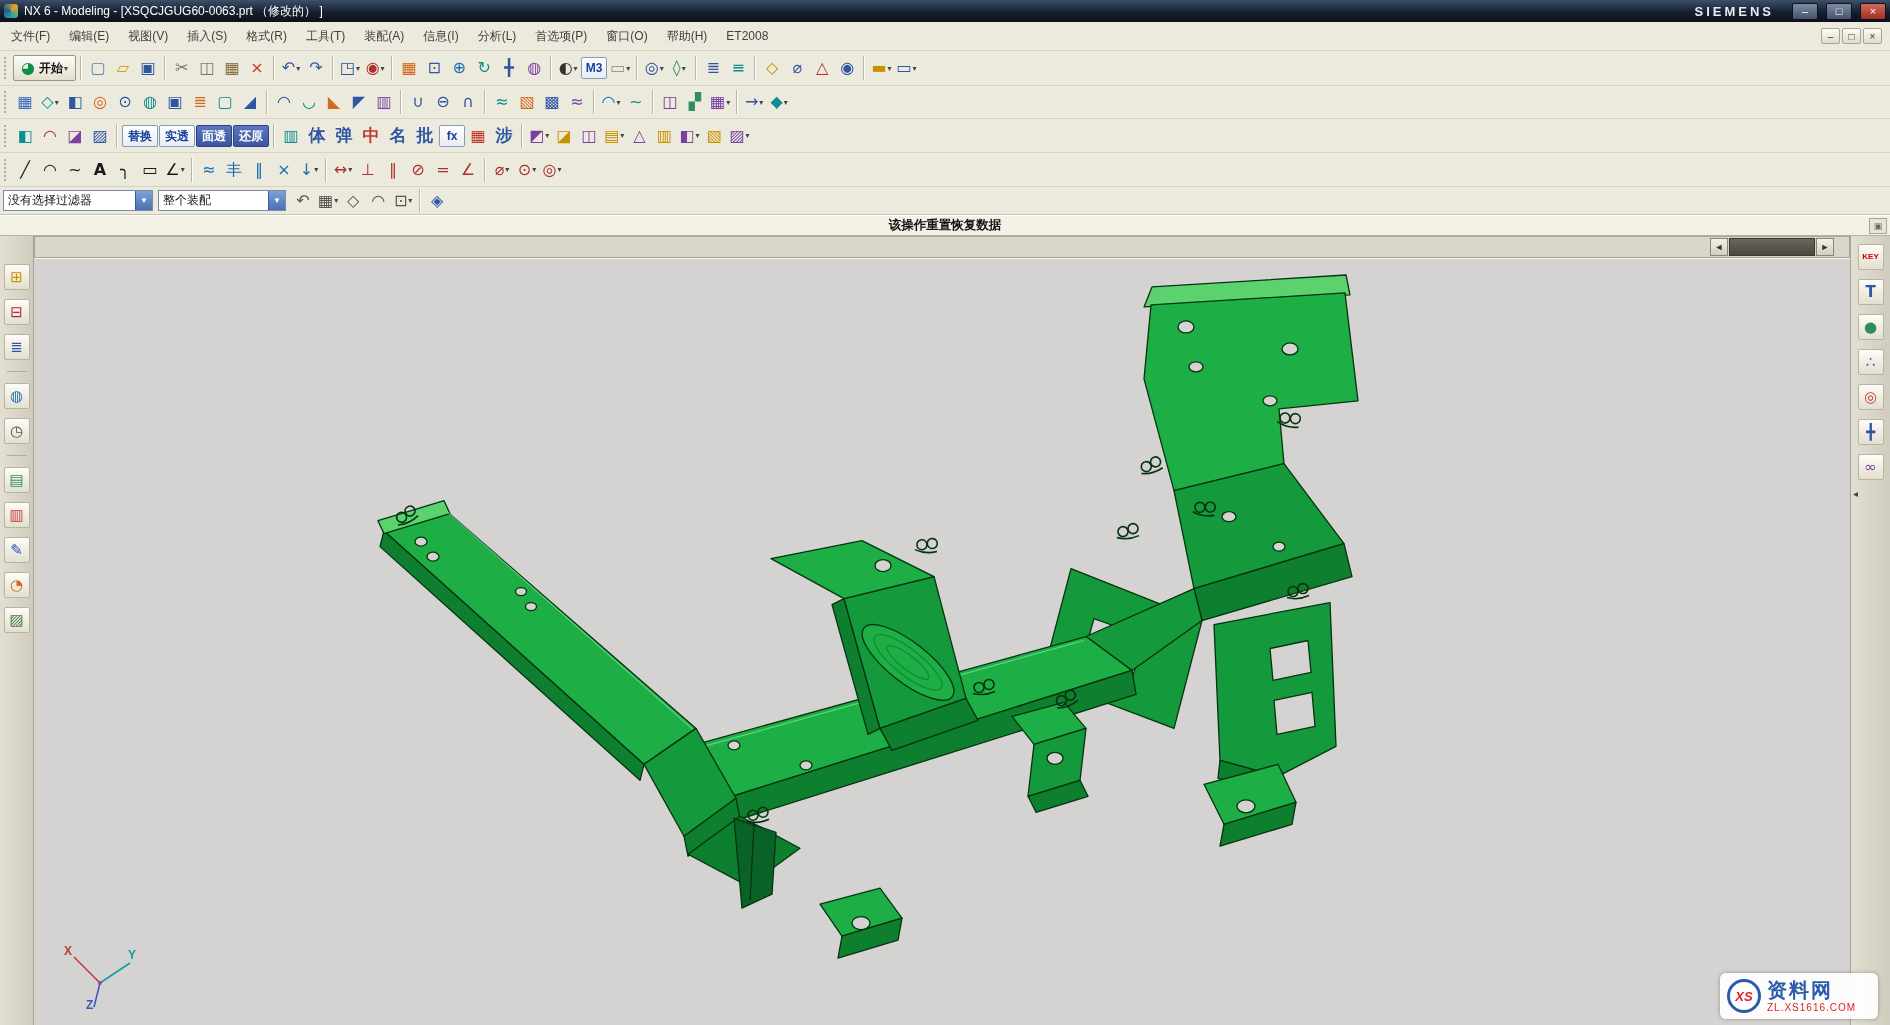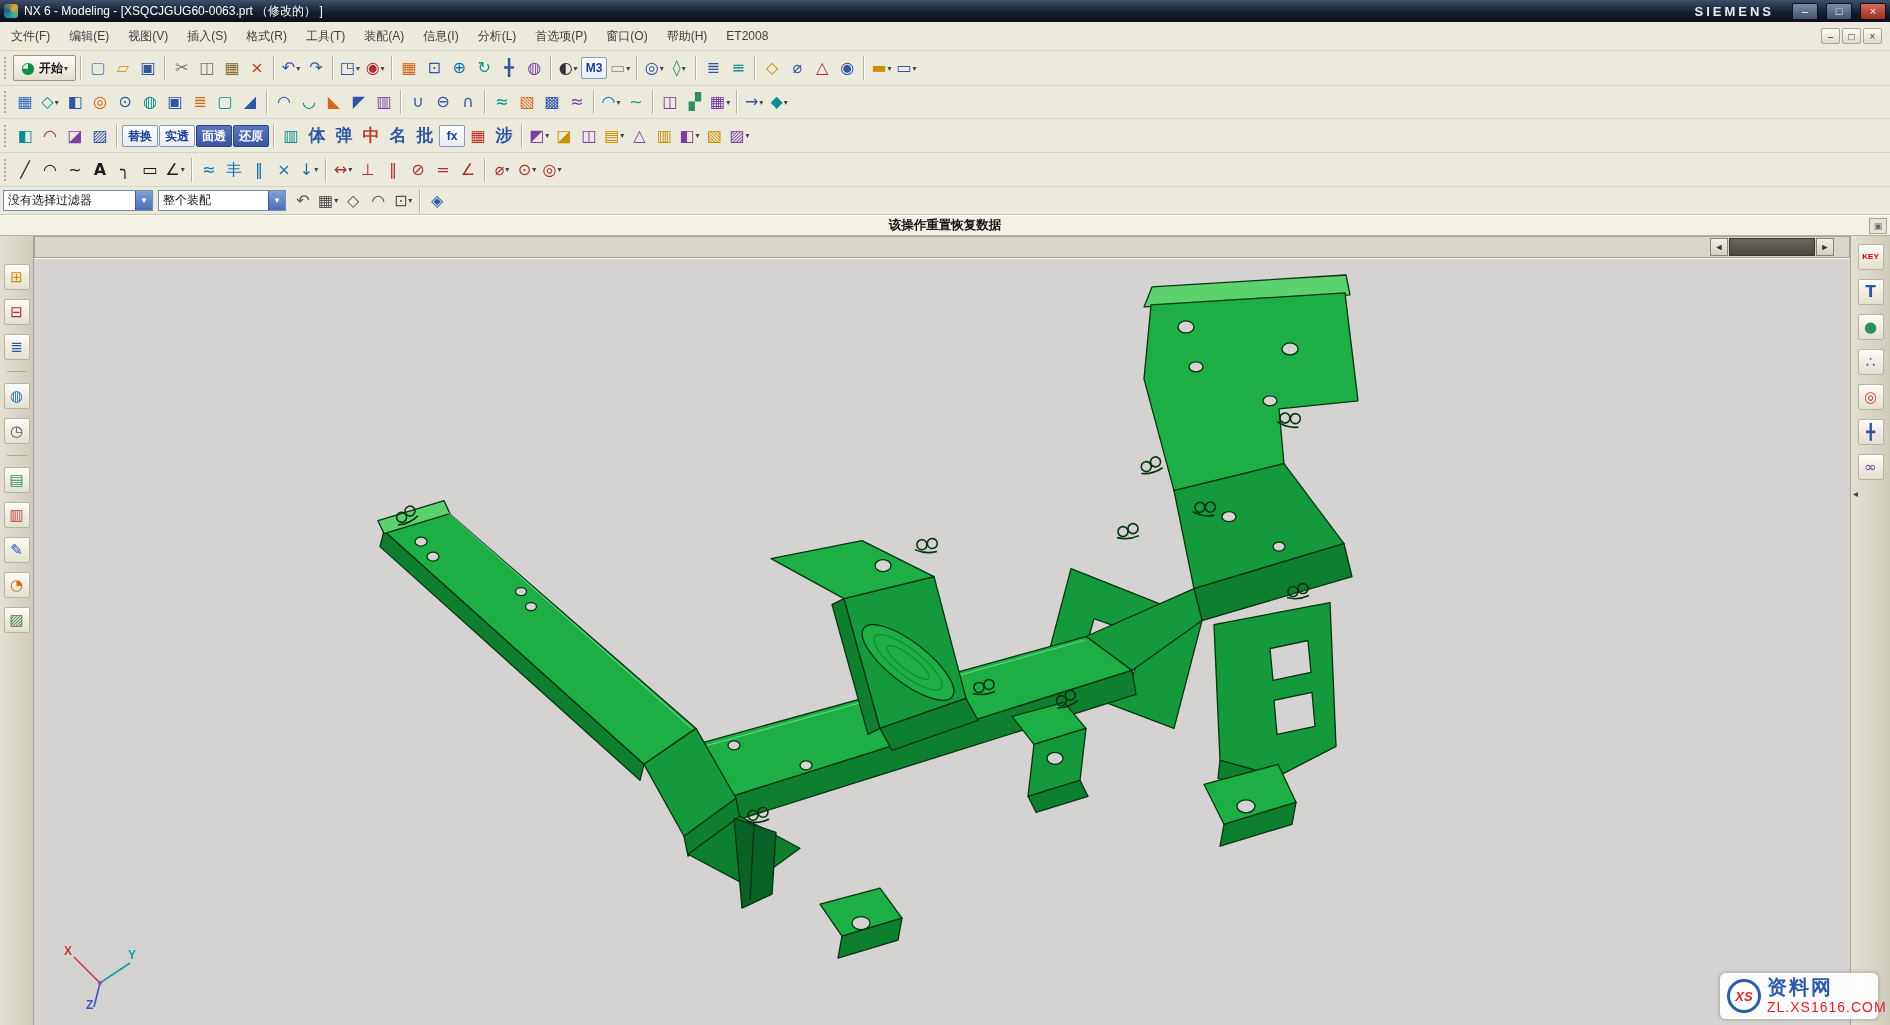--- a/index.html
+++ b/index.html
@@ -88,21 +88,21 @@
   .triad-svg{position:absolute;left:26px;bottom:14px;width:78px;height:72px}
   .triad-svg text{font-size:12px;font-weight:bold;font-family:"Liberation Sans",sans-serif}
 
   
   .watermark{position:fixed;right:12px;bottom:6px;width:158px;height:46px;background:rgba(255,255,255,.93);
     border-radius:6px;display:flex;align-items:center;padding:3px 7px;gap:6px;z-index:50;box-shadow:0 0 4px rgba(0,0,0,.3)}
   .wm-circle{width:34px;height:34px;border-radius:50%;border:3px solid #2a5caa;color:#d22;font-weight:bold;
     font-style:italic;font-size:13px;display:flex;align-items:center;justify-content:center;background:#fff;flex:0 0 auto}
   .wm-text{display:flex;flex-direction:column;line-height:1.15}
   .wm-site{font-size:20px;font-weight:bold;color:#2a5caa;letter-spacing:2px}
-  .wm-url{font-size:14px;color:#d22;letter-spacing:1px}
+  .wm-url{font-size:10px;color:#d22;letter-spacing:1px}
 </style>
 </head>
 <body>
 
 <div class="titlebar">
   <span class="app-icon"></span>
   <span class="title-text">NX 6 - Modeling - [XSQCJGUG60-0063.prt （修改的） ]</span>
   <span class="flexspacer"></span>
   <span class="brand">SIEMENS</span>
   <button class="winbtn">–</button>

